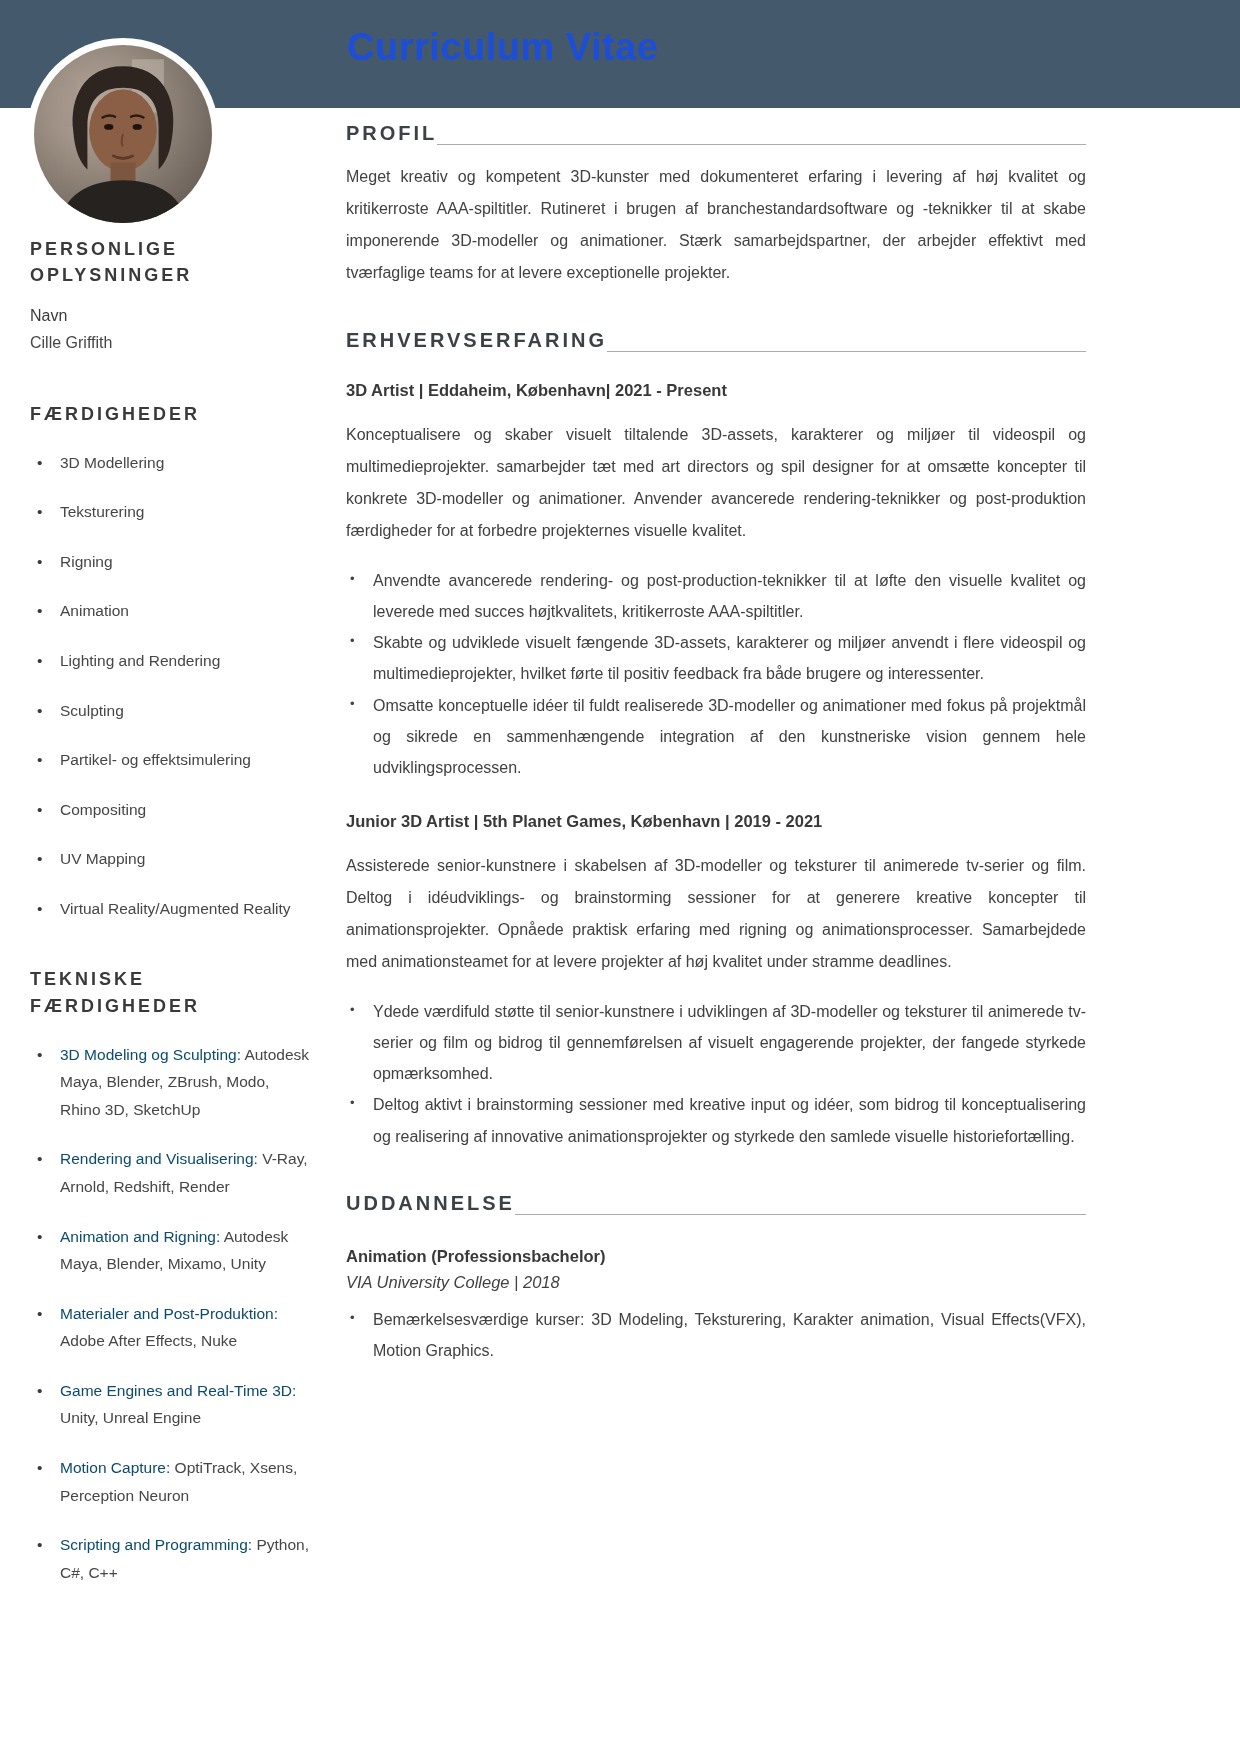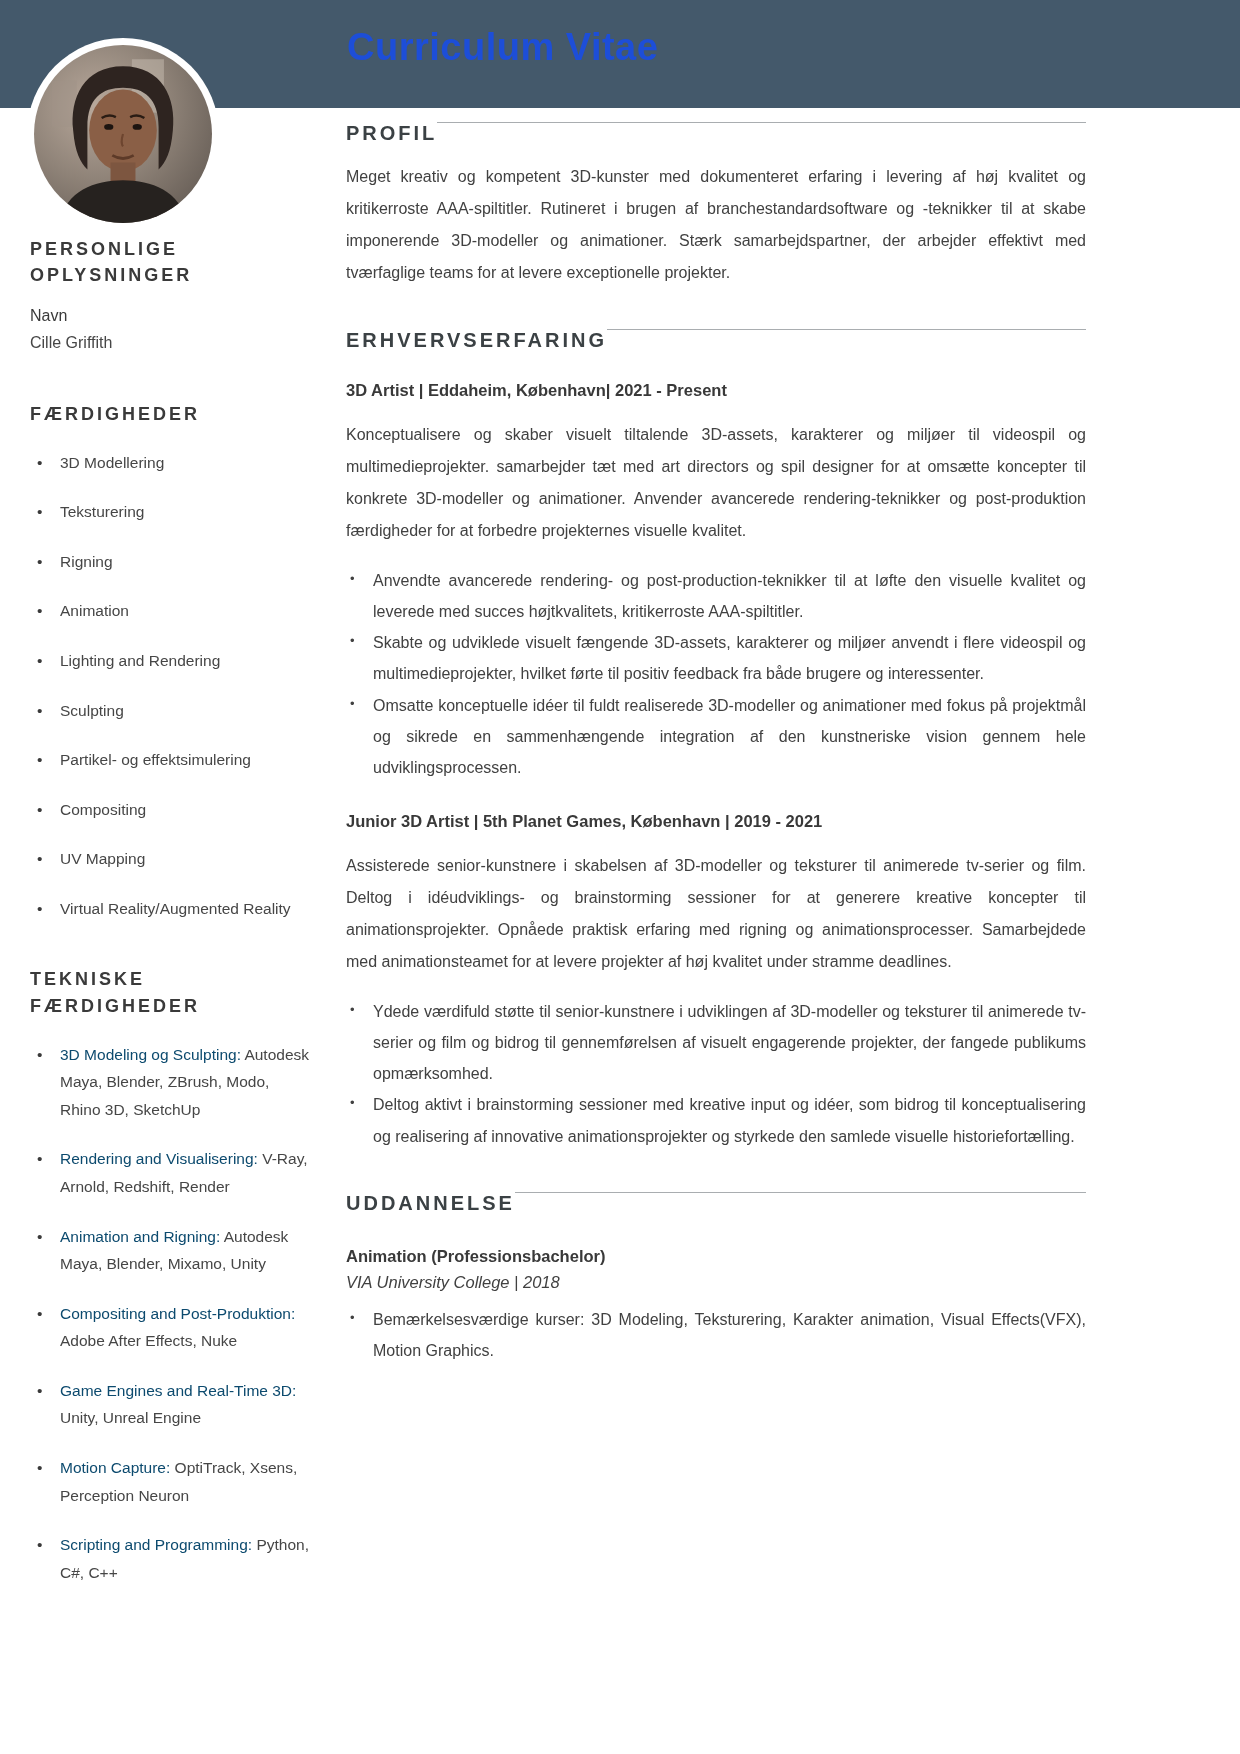--- a/index.html
+++ b/index.html
@@ -22,21 +22,21 @@
   }
   .photo-wrap svg { width:178px; height:178px; border-radius:50%; display:block; }
   
   .sidebar { position:absolute; left:30px; top:236px; width:280px; }
   .main    { position:absolute; left:346px; top:122px; width:740px; }
   
   .side-h {
     font-size:18px; font-weight:700; letter-spacing:3px;
     color:#3a3a3a; line-height:1.45; margin-bottom:14px;
   }
-  .main-h-row { display:flex; align-items:flex-start; }
+  .main-h-row { display:flex; align-items:flex-end; }
   .main-h {
     font-size:20px; font-weight:700; letter-spacing:3px; color:#3b4144; white-space:nowrap;
   }
   .rule { flex:1; height:1px; background:#a9adb0; }
   
   .field { margin-bottom:16px; }
   .field .lbl { font-weight:400; font-size:16px; color:#3a3a3a; line-height:1.7; }
   .field .val { font-size:16px; color:#464646; line-height:1.7; }
   .side-section { margin-top:44px; }
   .side-list { list-style:none; margin-top:22px; }
@@ -133,21 +133,21 @@
       <li>Virtual Reality/Augmented Reality</li>
     </ul>
   </div>
 
   <div class="side-section">
     <div class="side-h">TEKNISKE FÆRDIGHEDER</div>
     <ul class="side-list tech">
       <li><span class="b">3D Modeling og Sculpting:</span> <span>Autodesk Maya, Blender, ZBrush, Modo, Rhino 3D, SketchUp</span></li>
       <li><span class="b">Rendering and Visualisering:</span> <span>V-Ray, Arnold, Redshift, Render</span></li>
       <li><span class="b">Animation and Rigning:</span> <span>Autodesk Maya, Blender, Mixamo, Unity</span></li>
-      <li><span class="b">Compositing and Post-Produktion:</span> <span>Adobe After Effects, Nuke</span></li>
+      <li><span class="b">Materialer and Post-Produktion:</span> <span>Adobe After Effects, Nuke</span></li>
       <li><span class="b">Game Engines and Real-Time 3D:</span> <span>Unity, Unreal Engine</span></li>
       <li><span class="b">Motion Capture:</span> <span>OptiTrack, Xsens, Perception Neuron</span></li>
       <li><span class="b">Scripting and Programming:</span> <span>Python,  C#, C++</span></li>
     </ul>
   </div>
 
 </div>
 
 <div class="main">
 
@@ -166,21 +166,21 @@
   <p class="para">Konceptualisere og skaber visuelt tiltalende 3D-assets, karakterer og miljøer til videospil og multimedieprojekter. samarbejder tæt med art directors og spil designer for at omsætte koncepter til konkrete 3D-modeller og animationer. Anvender avancerede rendering-teknikker og post-produktion færdigheder for at forbedre projekternes visuelle kvalitet.</p>
   <ul class="main-bullets">
     <li>Anvendte avancerede rendering- og post-production-teknikker til at løfte den visuelle kvalitet og leverede med succes højtkvalitets, kritikerroste AAA-spiltitler.</li>
     <li>Skabte og udviklede visuelt fængende 3D-assets, karakterer og miljøer anvendt i flere videospil og multimedieprojekter, hvilket førte til positiv feedback fra både brugere og interessenter.</li>
     <li>Omsatte konceptuelle idéer til fuldt realiserede 3D-modeller og animationer med fokus på projektmål og sikrede en sammenhængende integration af den kunstneriske vision gennem hele udviklingsprocessen.</li>
   </ul>
 
   <div class="job-title">Junior 3D Artist | 5th Planet Games, København | 2019 - 2021</div>
   <p class="para">Assisterede senior-kunstnere i skabelsen af 3D-modeller og teksturer til animerede tv-serier og film. Deltog i idéudviklings- og brainstorming sessioner for at generere kreative koncepter til animationsprojekter. Opnåede praktisk erfaring med rigning og animationsprocesser. Samarbejdede med animationsteamet for at levere projekter af høj kvalitet under stramme deadlines.</p>
   <ul class="main-bullets">
-    <li>Ydede værdifuld støtte til senior-kunstnere i udviklingen af 3D-modeller og teksturer til animerede tv-serier og film og bidrog til gennemførelsen af visuelt engagerende projekter, der fangede publikums opmærksomhed.</li>
+    <li>Ydede værdifuld støtte til senior-kunstnere i udviklingen af 3D-modeller og teksturer til animerede tv-serier og film og bidrog til gennemførelsen af visuelt engagerende projekter, der fangede styrkede opmærksomhed.</li>
     <li>Deltog aktivt i brainstorming sessioner med kreative input og idéer, som bidrog til konceptualisering og realisering af innovative animationsprojekter og styrkede den samlede visuelle historiefortælling.</li>
   </ul>
 
   <div class="main-h-row section-gap">
     <span class="main-h">UDDANNELSE</span>
     <span class="rule"></span>
   </div>
   <div class="edu-degree">Animation (Professionsbachelor)</div>
   <div class="edu-school">VIA University College | 2018</div>
   <ul class="main-bullets edu-bullets">

